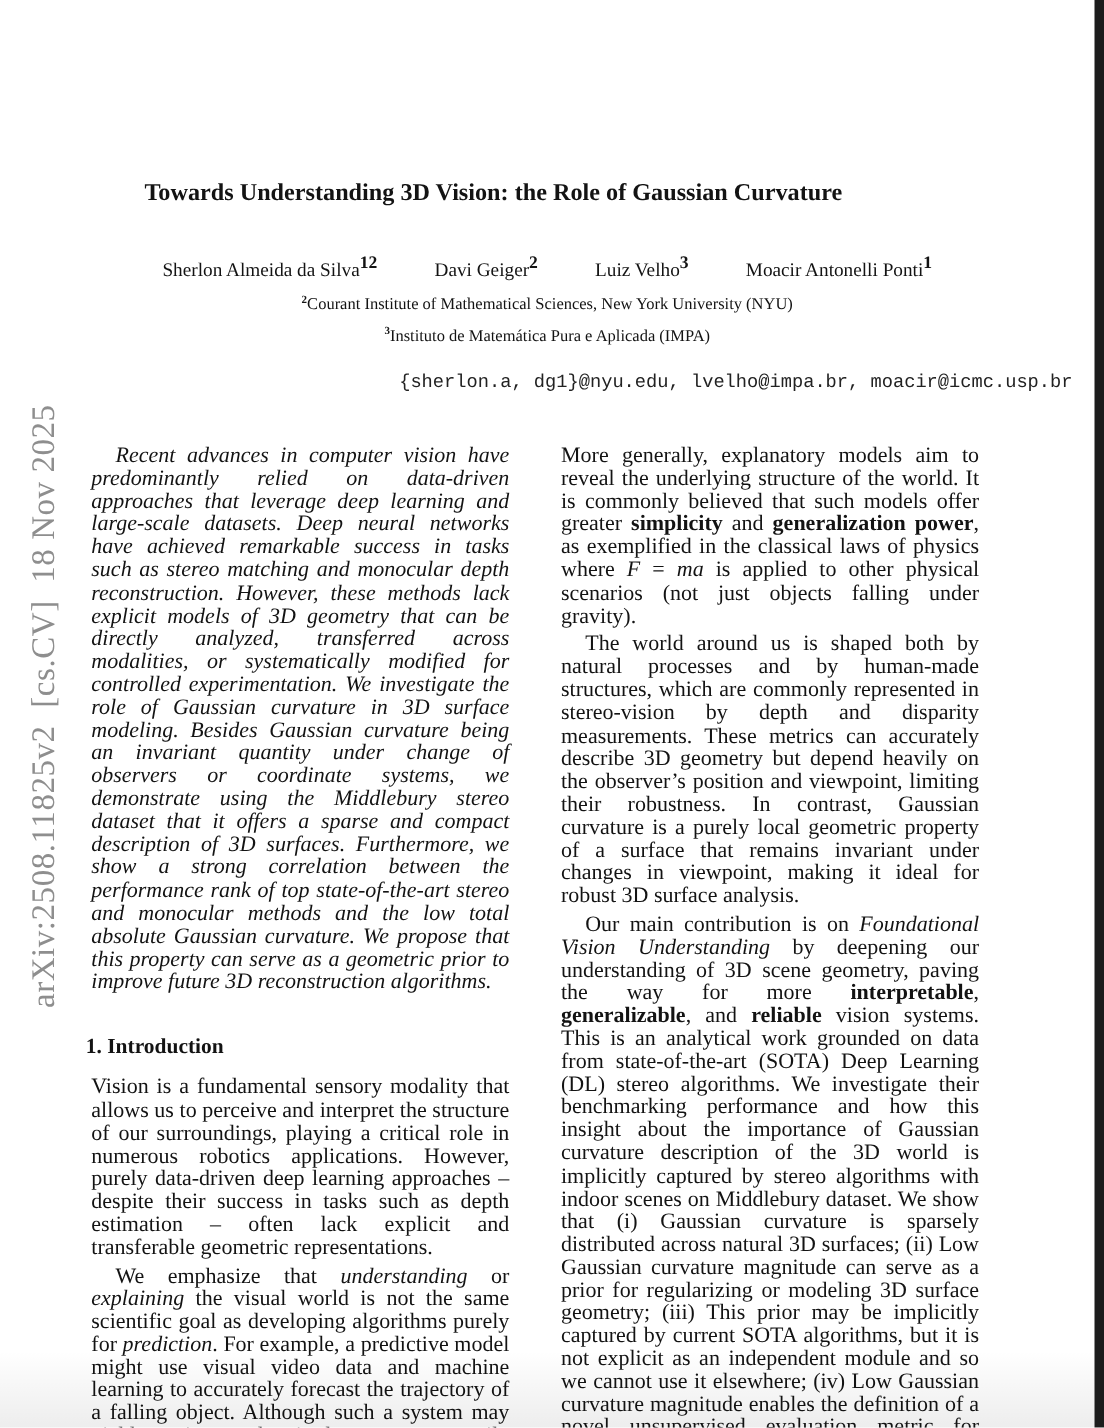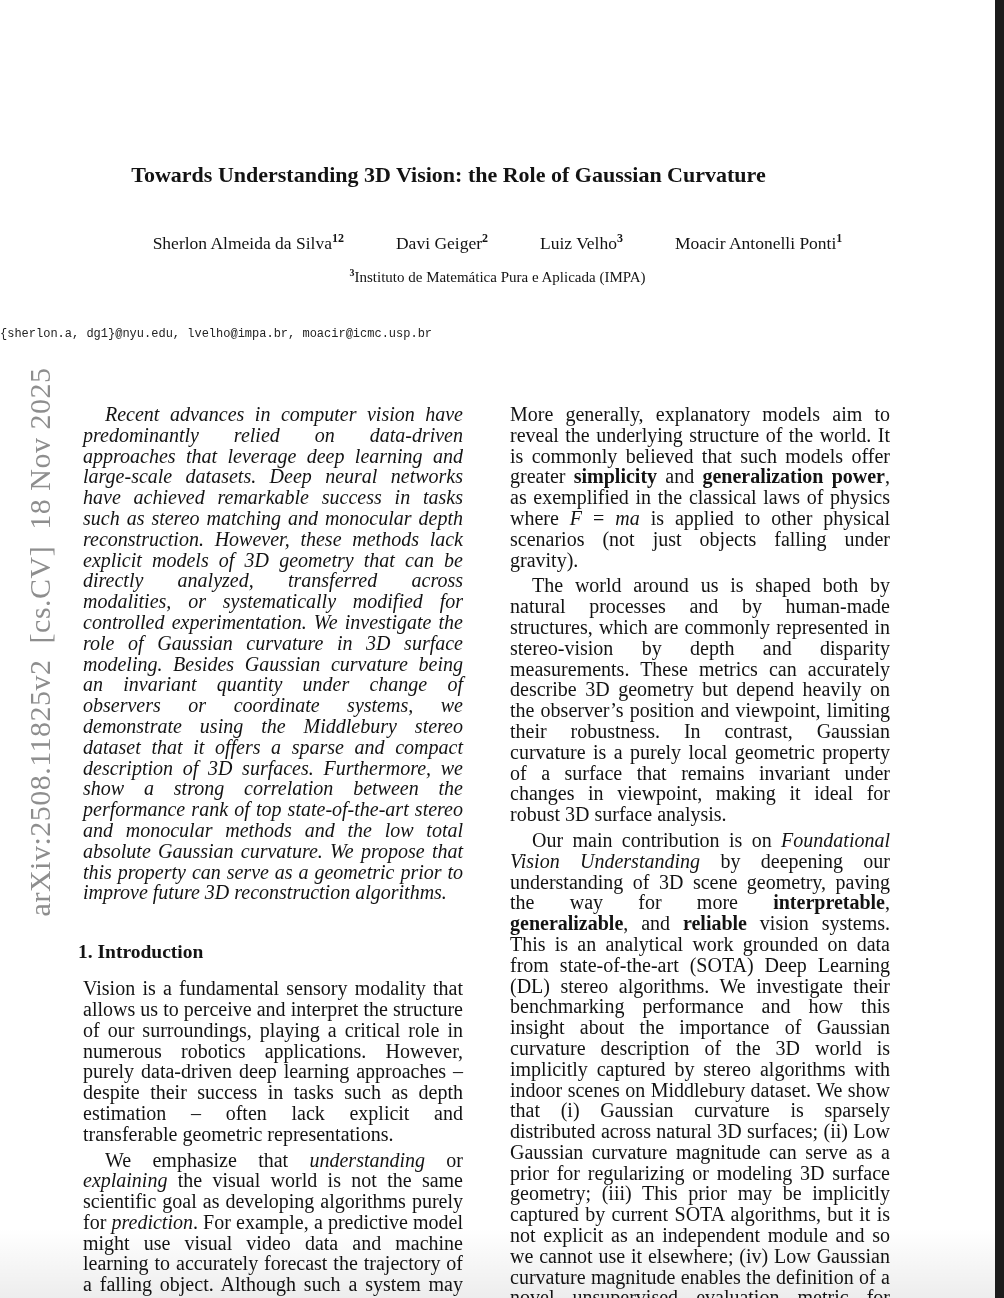--- a/index.html
+++ b/index.html
@@ -15,30 +15,30 @@
   }
   .title {
     position:absolute; left:0; width:897px; top:162px; margin:0;
     text-align:center; font-size:22px; font-weight:bold;
   }
   .authors {
     position:absolute; left:0; width:995px; top:231px;
     display:flex; justify-content:center; gap:52px;
     font-size:17.5px;
   }
-  .authors sup { font-size:12px; font-weight:bold; }
+  .authors sup { font-size:16px; font-weight:bold; }
   .affils {
     position:absolute; left:0; width:995px; top:261px;
     text-align:center; font-size:15px; line-height:24.5px;
   }
   .affils sup { font-size:10px; font-weight:bold; }
   .emails {
-    position:absolute; left:0; width:975px; top:327px;
-    text-align:left; font-family:"Liberation Mono", monospace;
-    font-size:12px; color:#222;
+    position:absolute; left:0; width:975px; top:339px;
+    text-align:right; font-family:"Liberation Mono", monospace;
+    font-size:17px; color:#222;
   }
   .col { position:absolute; top:399px; width:390px; text-align:justify; }
   .col-left  { left:78px; }
   .col-right { left:505px; }
   .abs-head { text-align:center; font-size:17.5px; font-weight:bold; margin:0 0 17px 0; }
   .sec-head { text-align:left; font-size:19.5px; font-weight:bold; margin:38px 0 15px 0; }
   p.body, p.abstract {
     margin:5px; font-size:20px; line-height:20.8px;
     hyphens:auto; -webkit-hyphens:auto;
   }
@@ -66,20 +66,21 @@
   <h1 class="title">Towards Understanding 3D Vision: the Role of Gaussian Curvature</h1>
 
   <div class="authors">
     <span class="author"><span>Sherlon Almeida da Silva</span><sup>12</sup></span>
     <span class="author"><span>Davi Geiger</span><sup>2</sup></span>
     <span class="author"><span>Luiz Velho</span><sup>3</sup></span>
     <span class="author"><span>Moacir Antonelli Ponti</span><sup>1</sup></span>
   </div>
 
   <div class="affils">
+    <div class="affil"><sup>2</sup><span>Courant Institute of Mathematical Sciences, New York University (NYU)</span></div>
     <div class="affil"><sup>3</sup><span>Instituto de Matemática Pura e Aplicada (IMPA)</span></div>
   </div>
 
   <div class="emails">{sherlon.a, dg1}@nyu.edu, lvelho@impa.br, moacir@icmc.usp.br</div>
 
   <div class="col col-left">
     <p class="abstract indent"><span style="font-style: italic;">Recent advances in computer vision have predominantly relied on data-driven approaches that leverage deep learning and large-scale datasets. Deep neural networks have achieved remarkable success in tasks such as stereo matching and monocular depth reconstruction. However, these methods lack explicit models of 3D geometry that can be directly analyzed, transferred across modalities, or systematically modified for controlled experimentation. We investigate the role of Gaussian curvature in 3D surface modeling. Besides Gaussian curvature being an invariant quantity under change of observers or coordinate systems, we demonstrate using the Middlebury stereo dataset that it offers a sparse and compact description of 3D surfaces. Furthermore, we show a strong correlation between the performance rank of top state-of-the-art stereo and monocular methods and the low total absolute Gaussian curvature. We propose that this property can serve as a geometric prior to improve future 3D reconstruction algorithms.</span></p>
     <div class="sec-head">1. Introduction</div>
     <p class="body"><span>Vision is a fundamental sensory modality that allows us to perceive and interpret the structure of our surroundings, playing a critical role in numerous robotics applications. However, purely data-driven deep learning approaches – despite their success in tasks such as depth estimation – often lack explicit and transferable geometric representations.</span></p>
     <p class="body indent"><span>We emphasize that </span><span style="font-style: italic;">understanding</span><span> or </span><span style="font-style: italic;">explaining</span><span> the visual world is not the same scientific goal as developing algorithms purely for </span><span style="font-style: italic;">prediction</span><span>. For example, a predictive model might use visual video data and machine learning to accurately forecast the trajectory of a falling object. Although such a system may yield precise results, it does not necessarily uncover or convey the underlying physical law: namely, </span><span style="font-style: italic;">F</span><span> = </span><span style="font-style: italic;">ma</span><span>, where </span><span style="font-style: italic;">F</span><span> is the gravitational force and </span><span style="font-style: italic;">a</span><span> = 9.8 m/s</span><sup style="font-size: 0.65em;">2</sup><span> is the acceleration due to gravity.</span></p>

